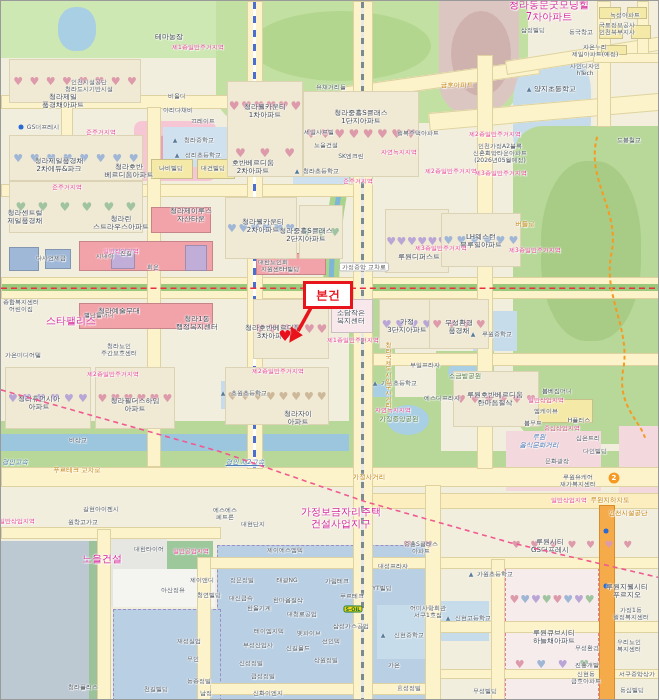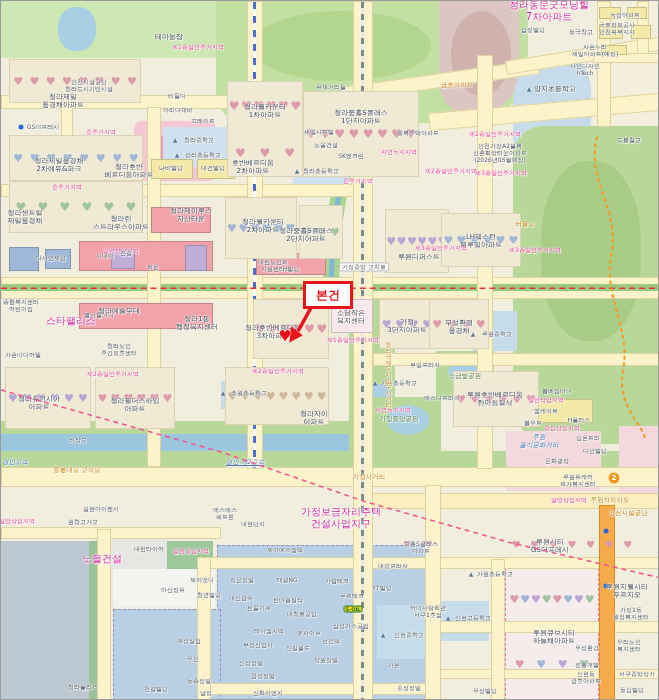--- a/index.html
+++ b/index.html
@@ -399,35 +399,35 @@
 어린이집</span>
       <span class="lbl s" style="left: 98px; top: 314px;">별난할머니</span>
       <span class="lbl p" style="left: 70px; top: 320px;">스타팰리스</span>
       <span class="lbl" style="left: 196px; top: 322px;">청라1동
 행정복지센터</span>
       <span class="lbl" style="left: 118px; top: 310px;">청라예술무대</span>
       <span class="lbl s" style="left: 118px; top: 348px;">청라노인
 주간보호센터</span>
       <span class="lbl s" style="left: 22px; top: 354px;">가온미디어텔</span>
       <span class="lbl s" style="left: 77px; top: 439px;">비상교</span>
-      <span class="lbl o" style="left: 76px; top: 470px;">중봉대로 교차로</span>
+      <span class="lbl o" style="left: 76px; top: 470px;">푸르테크 교차로</span>
       <span class="lbl b" style="left: 14px; top: 462px;">경인고속</span>
       <span class="lbl b" style="left: 244px; top: 462px; text-decoration: underline;">경인 제2고속</span>
       <span class="lbl o" style="left: 368px; top: 477px;">가정사거리</span>
       <span class="lbl s" style="left: 100px; top: 508px;">갈현아이젠시</span>
       <span class="lbl s" style="left: 82px; top: 521px;">원창고가교</span>
       <span class="lbl z" style="left: 16px; top: 520px;">일반상업지역</span>
       <span class="lbl s" style="left: 252px; top: 523px;">대현단지</span>
       <span class="lbl s" style="left: 224px; top: 512px;">에스에스
 페트론</span>
       <span class="lbl p" style="left: 340px; top: 517px;">가정보금자리주택
 건설사업지구</span>
       <span class="lbl z" style="left: 277px; top: 370px;">제2종일반주거지역</span>
       <span class="lbl s" style="left: 248px; top: 392px;">초원초등학교</span>
-      <span class="lbl" style="left: 297px; top: 417px; margin-left: 16px;">청라자이
+      <span class="lbl" style="left: 297px; top: 417px;">청라자이
 아파트</span>
       <span class="lbl s" style="left: 398px; top: 382px;">기원초등학교</span>
       <span class="lbl s" style="left: 424px; top: 364px;">부일프라자</span>
       <span class="lbl s" style="left: 441px; top: 397px;">에스디프라자</span>
       <span class="lbl g" style="left: 464px; top: 376px;">소금밭공원</span>
       <span class="lbl" style="left: 458px; top: 326px;">무성환경
 풍경채</span>
       <span class="lbl s" style="left: 496px; top: 333px;">루원중학교</span>
       <span class="lbl" style="left: 406px; top: 325px;">가정
 3단지아파트</span>

